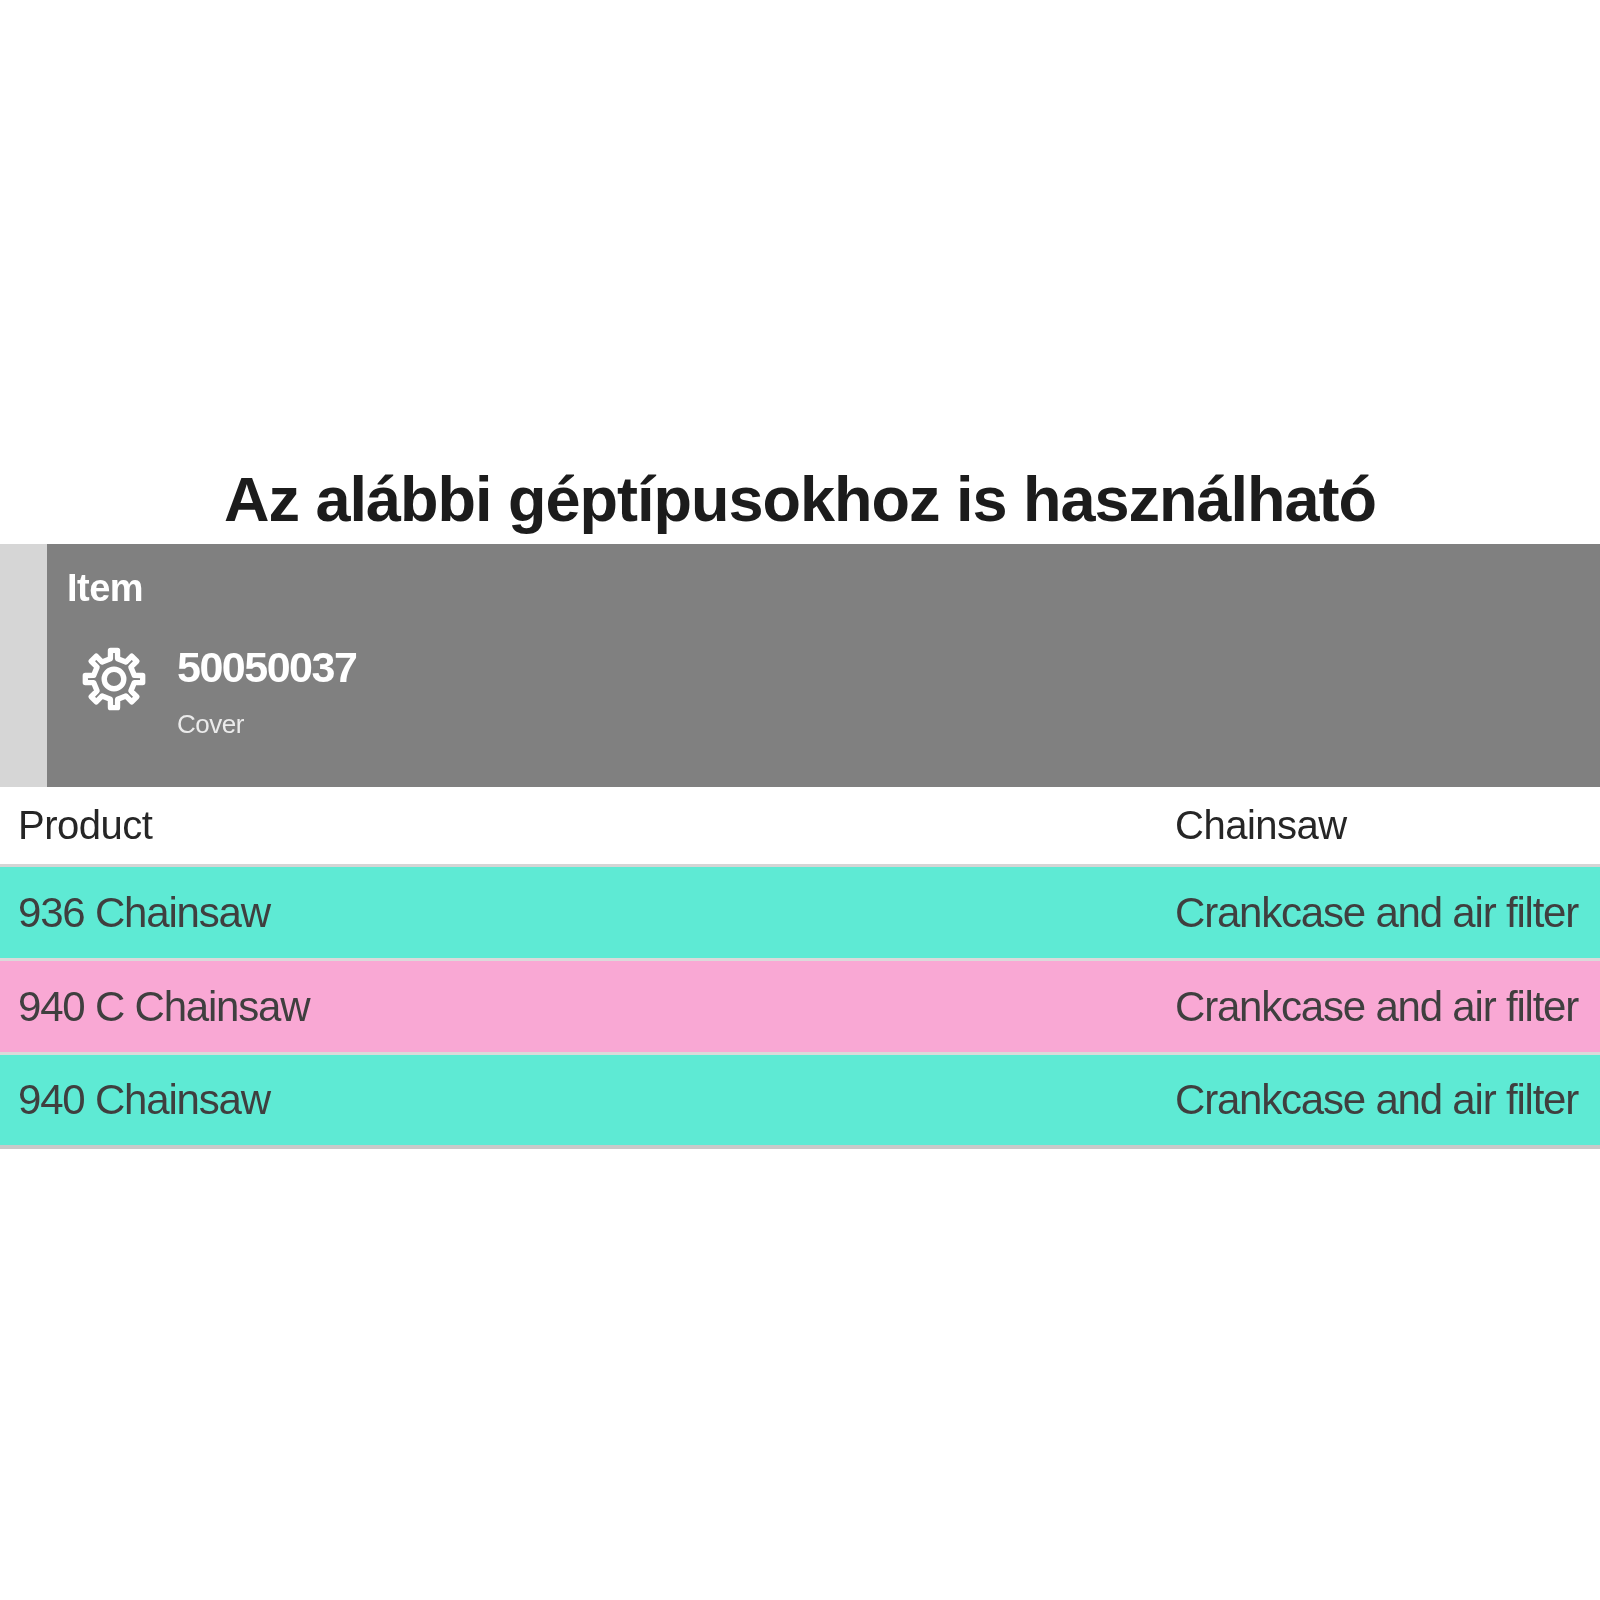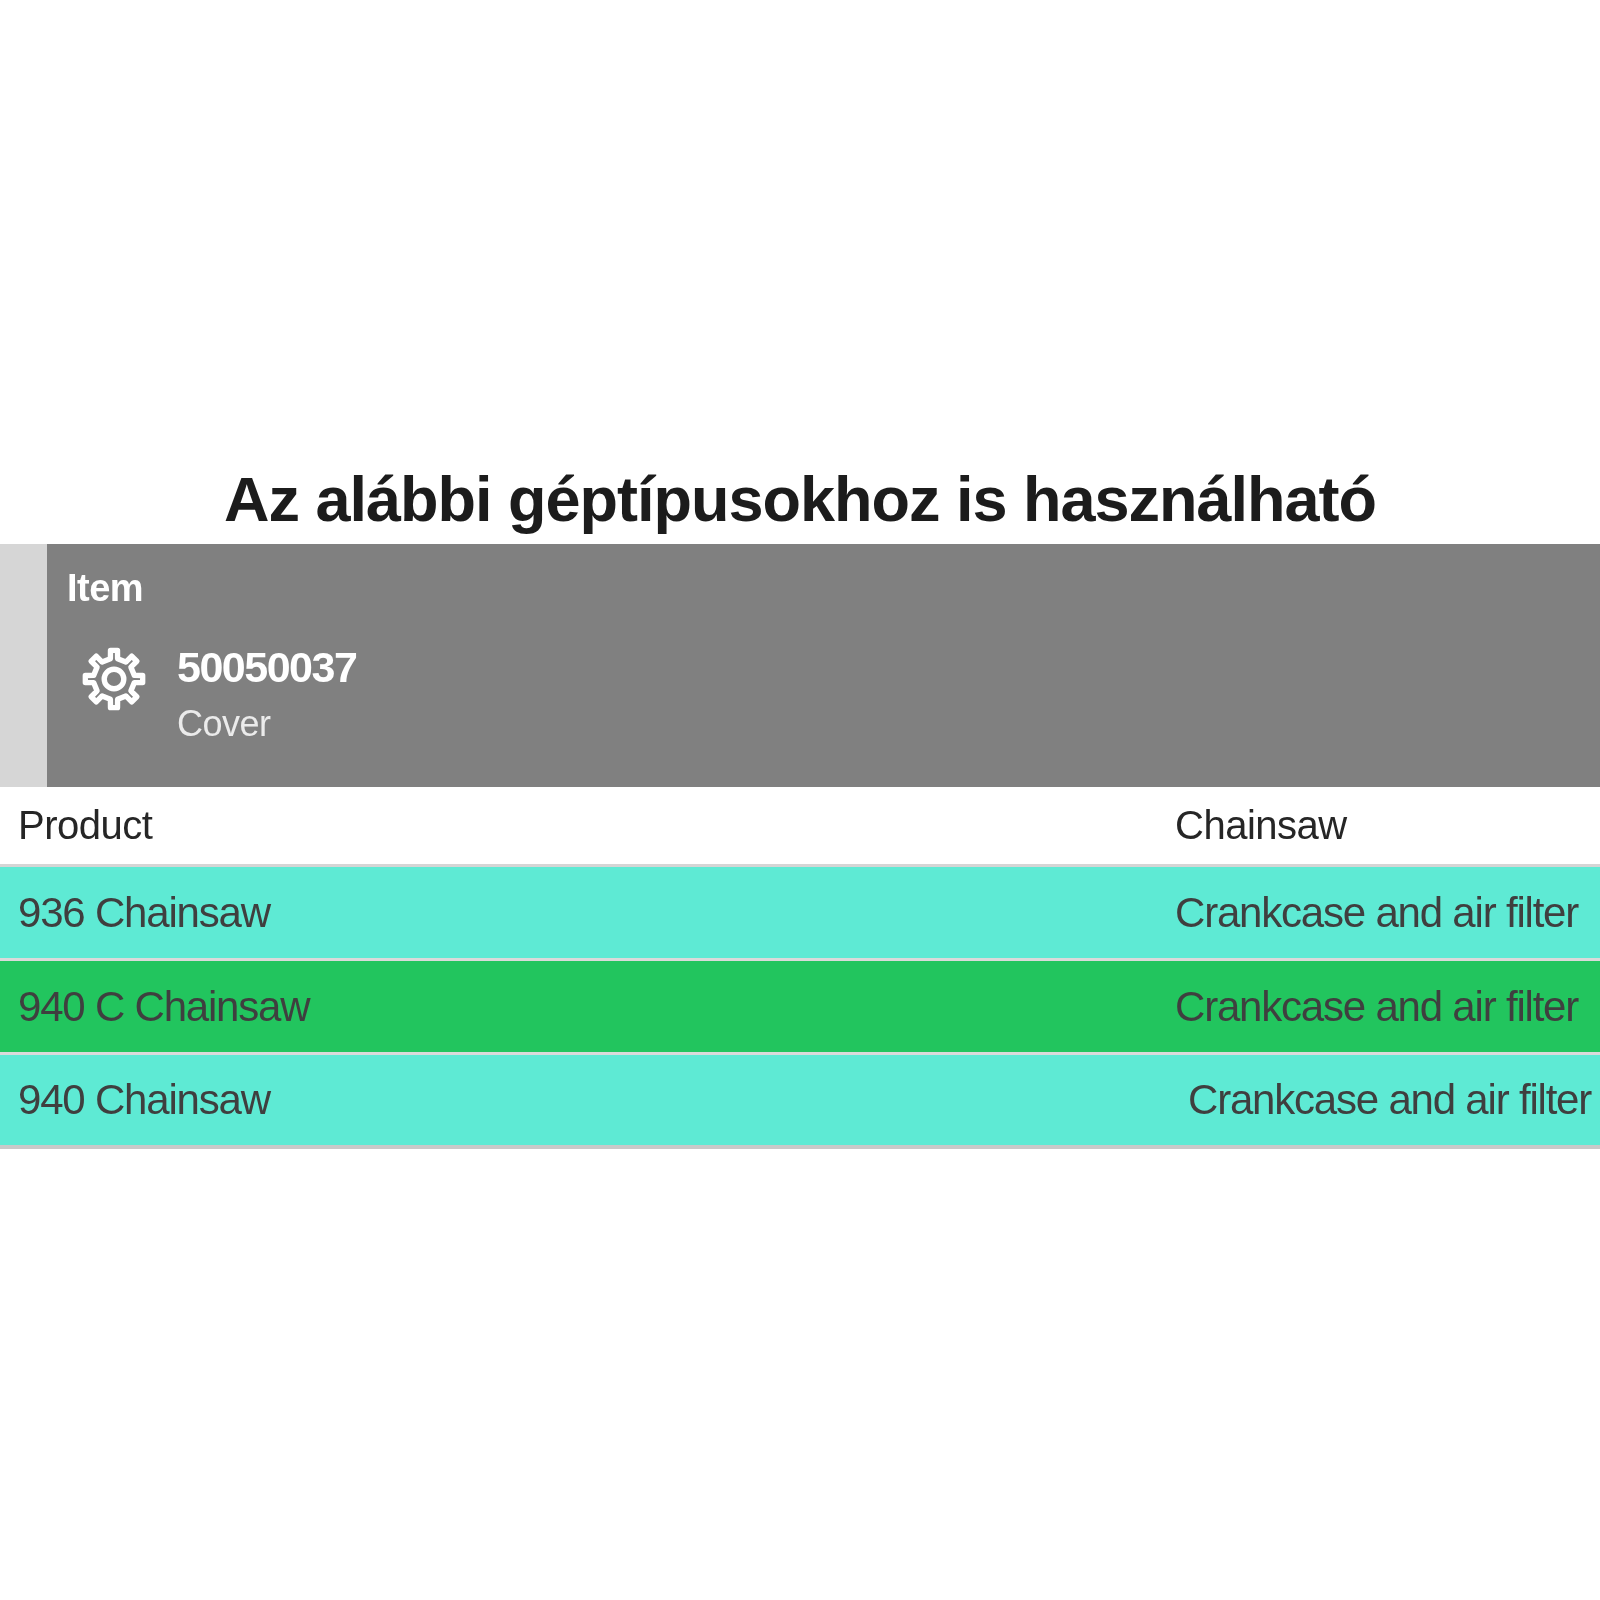--- a/index.html
+++ b/index.html
@@ -77,21 +77,21 @@
     margin-left: 30px;
   }
   .item-number {
     font-size: 43px;
     font-weight: bold;
     line-height: 46px;
     letter-spacing: -1.5px;
     color: #ffffff;
   }
   .item-name {
-    font-size: 36px;
+    font-size: 26px;
     line-height: 44px;
     margin-top: 12px;
     letter-spacing: -0.5px;
     color: #ebebeb;
   }
   
   .products-table {
     position: absolute;
     top: 787px;
     left: 0;
@@ -113,25 +113,24 @@
     font-weight: normal;
     letter-spacing: -0.5px;
     color: #262626;
   }
   .t-body-row {
     height: 94px;
     border-bottom: 3px solid #dadada;
     background: #5eead4;
   }
   .t-body-row.alt {
-    background: #22c55e;
+    background: #f9a8d4;
   }
   .t-body-row:last-child {
     border-bottom: 4px solid #c9c9c9;
-    gap: 13px;
   }
   .t-body-row .cell {
     font-size: 42px;
     letter-spacing: -1.2px;
     color: #3f3f3f;
     white-space: nowrap;
   }
 </style>
 </head>
 <body>

